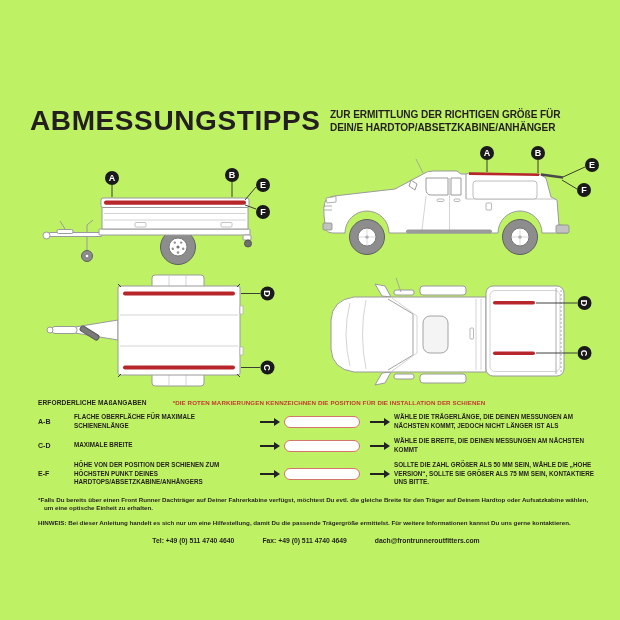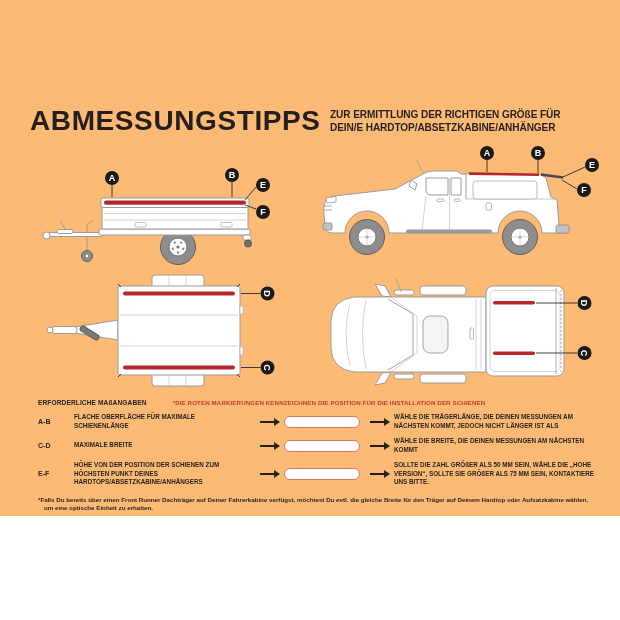--- a/index.html
+++ b/index.html
@@ -1,16 +1,16 @@
 <!DOCTYPE html>
 <html><head>
 <meta charset="utf-8">
 <style>
   html,body{margin:0;padding:0;background:#fff;}
-  #page{position:relative;width:620px;height:516px;background:#fdba74;overflow:hidden;
+  #page{position:relative;width:620px;height:620px;background:#bef264;overflow:hidden;
         font-family:"Liberation Sans",sans-serif;color:#231f20;}
 
   
   #title{position:absolute;left:30px;top:104px;font-size:28px;font-weight:700;
          letter-spacing:.6px;color:#231f20;transform:scaleY(1.02);transform-origin:left top;}
   #subtitle{position:absolute;left:330px;top:108px;font-size:10.5px;font-weight:700;
             line-height:1.2;letter-spacing:-.1px;transform:scaleX(.96);transform-origin:left top;}
 
   
   .diag{position:absolute;}

